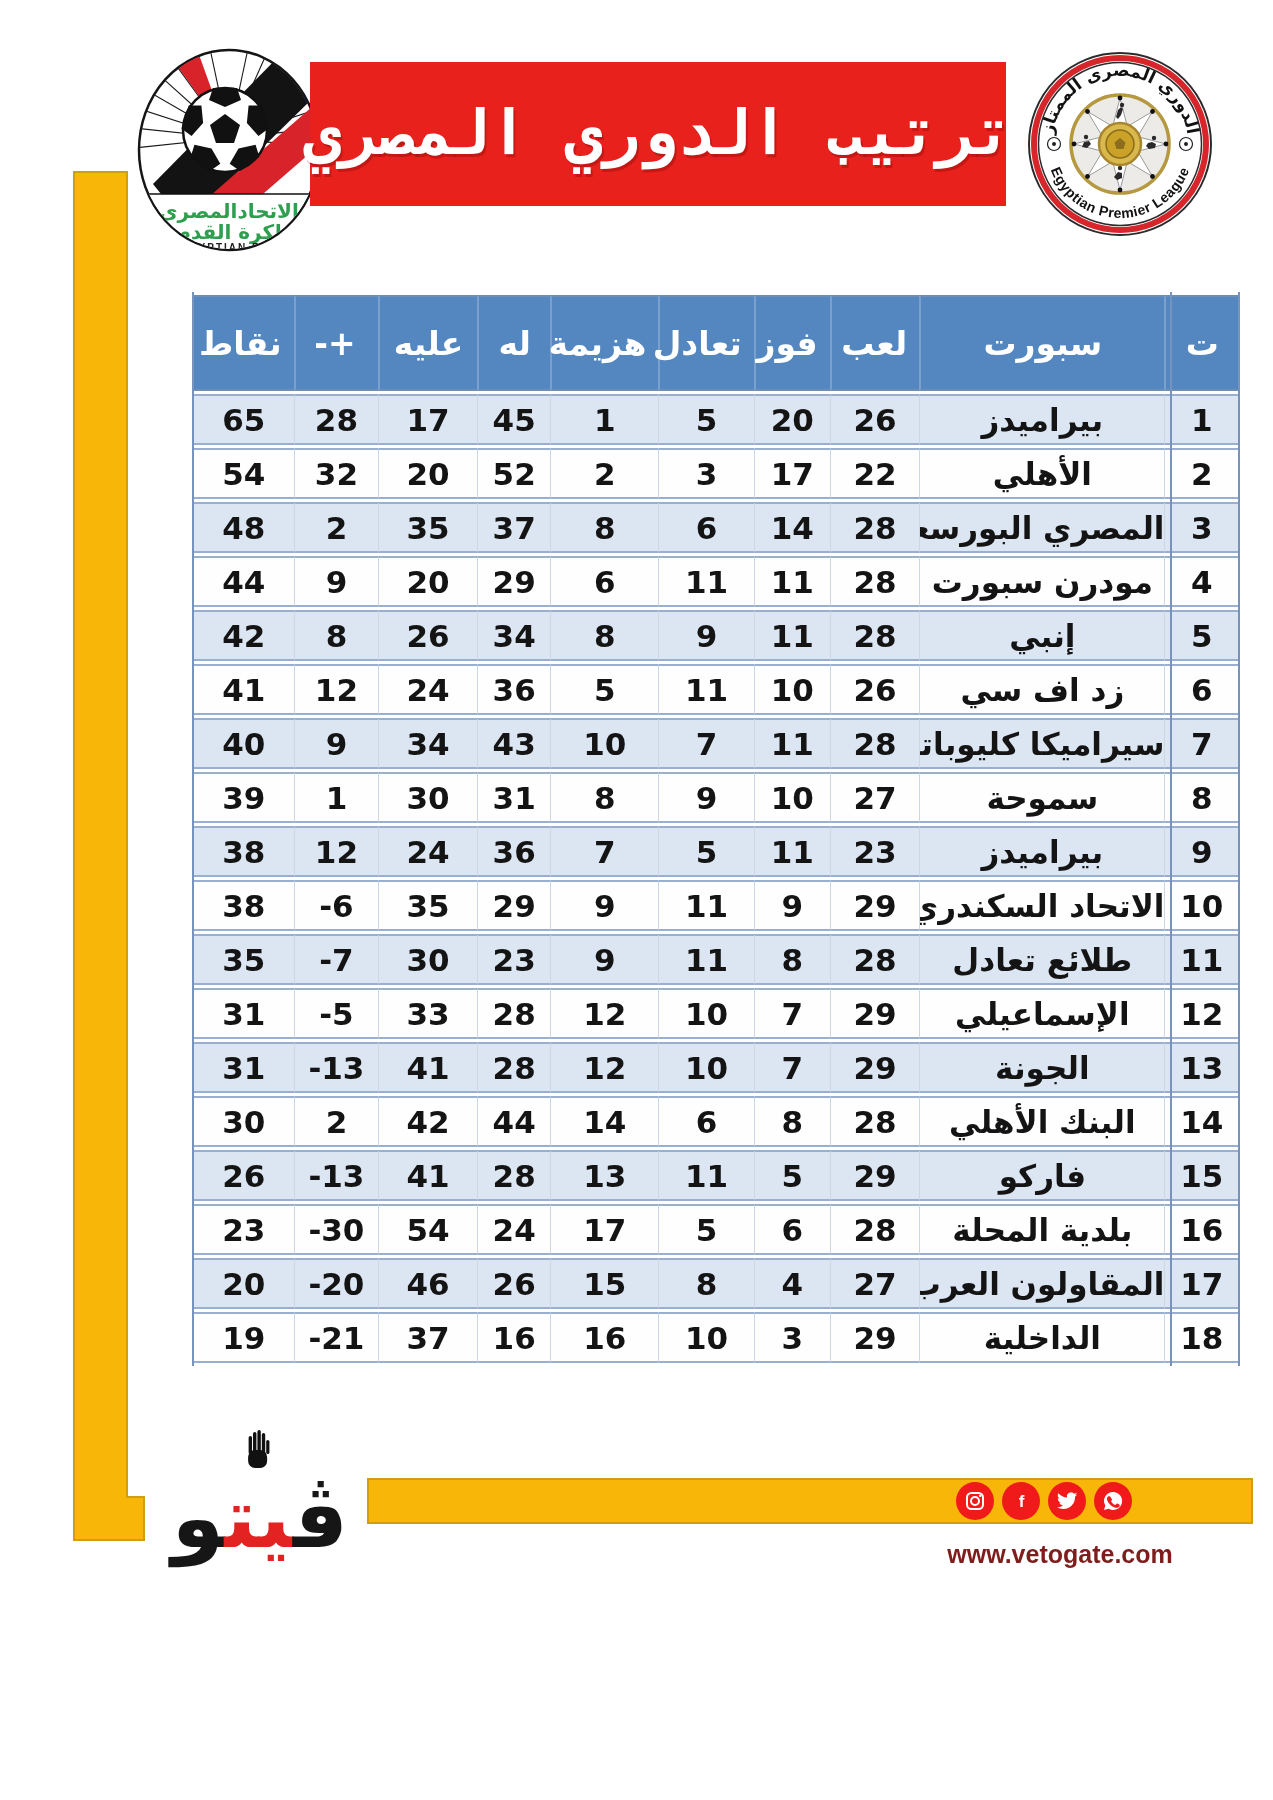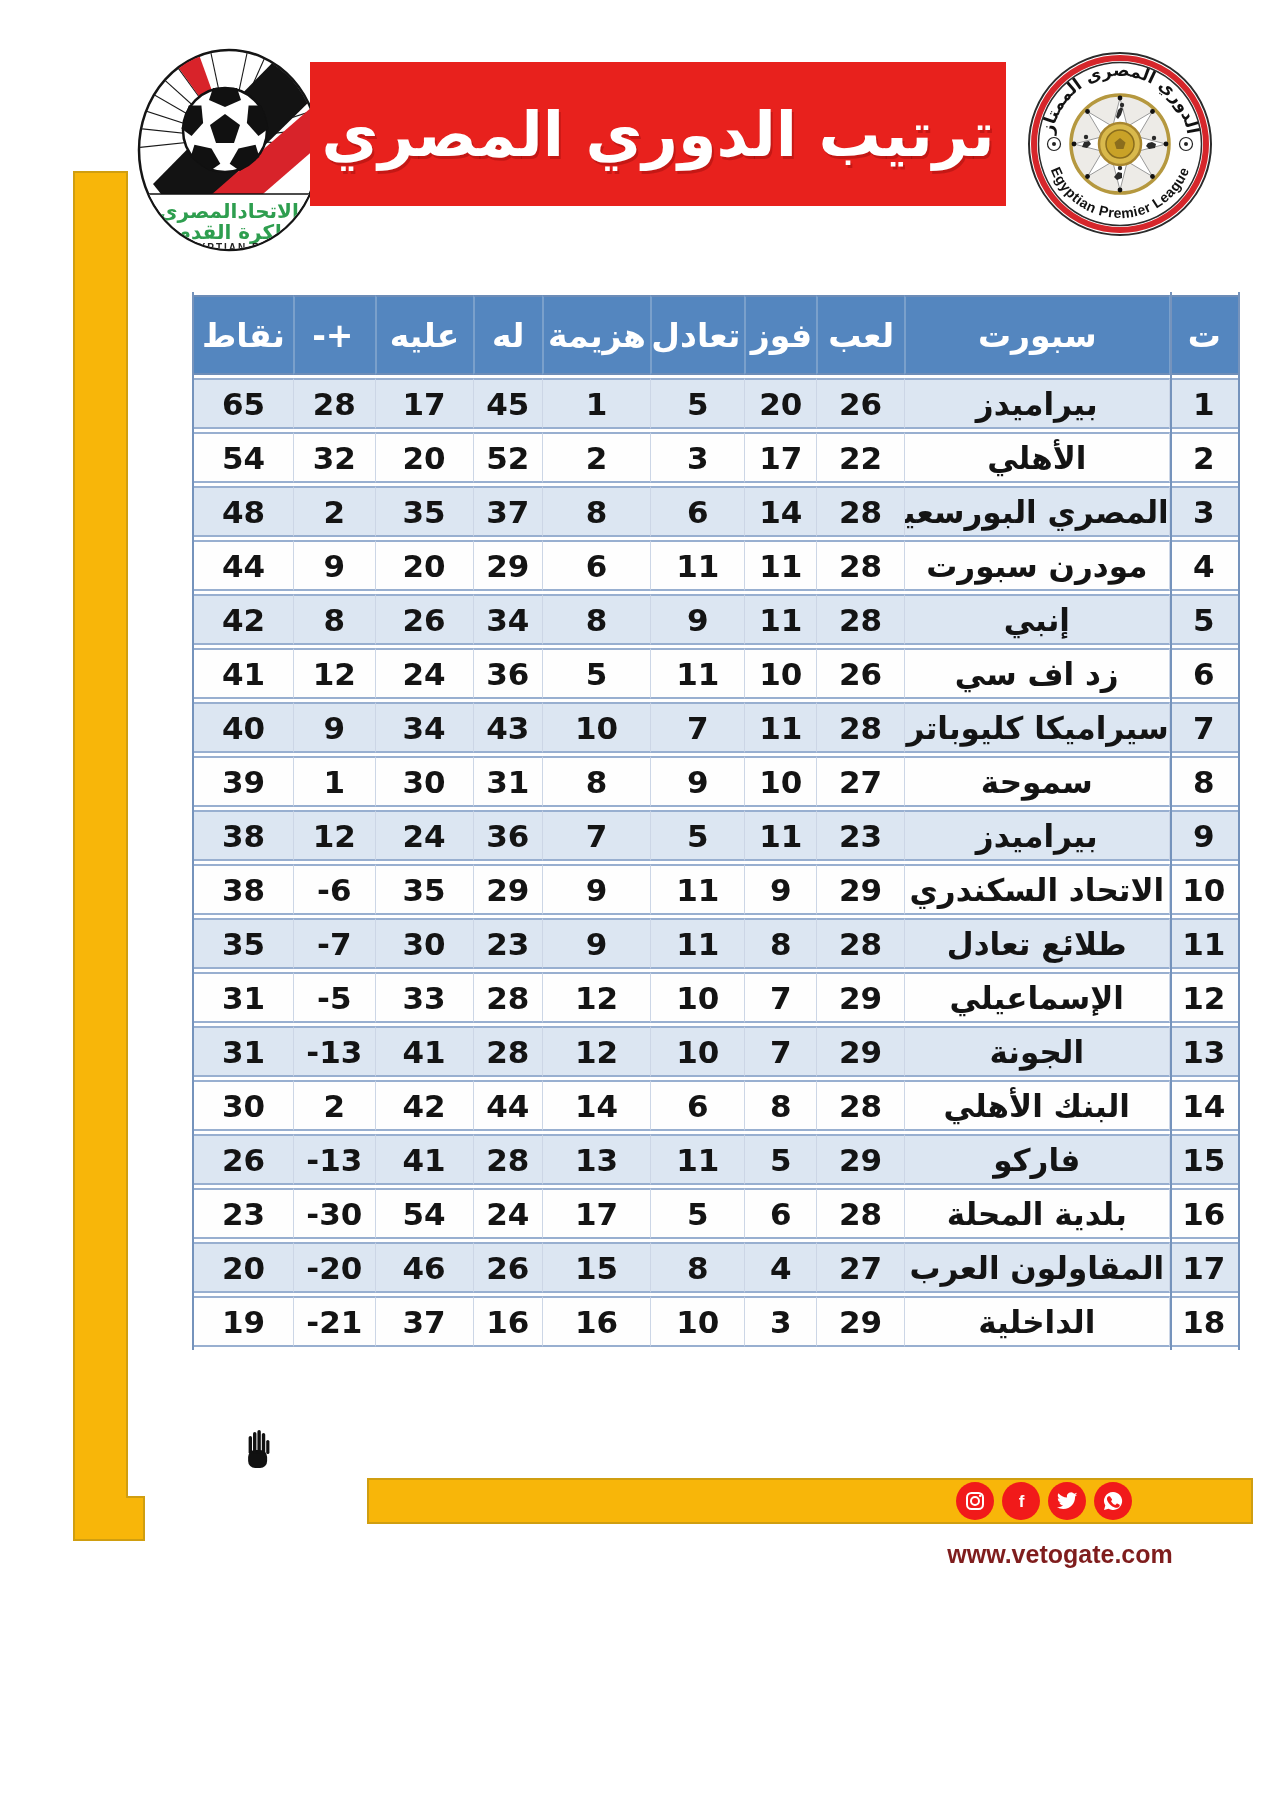--- a/index.html
+++ b/index.html
@@ -6,34 +6,34 @@
   .canvas{position:relative;width:1273px;height:1800px;background:#fff;overflow:hidden;
           font-family:"DejaVu Sans",sans-serif;outline:1px solid #e2e2e2;}
 
   
   .yellow-l{position:absolute;left:70px;top:168px;width:160px;height:1380px;}
   .yellow-hbar{position:absolute;left:367px;top:1478px;width:886px;height:46px;
                background:#f8b609;border:2px solid #d09e10;box-sizing:border-box;}
 
   
   .banner{position:absolute;left:310px;top:62px;width:696px;height:144px;background:#e8211d;
-          display:flex;align-items:center;justify-content:center;}
+          display:flex;align-items:center;justify-content:center;font-family:Liberation Mono, monospace;}
   .banner-title{color:#fff;font-weight:bold;font-size:62px;letter-spacing:1px;
                 text-shadow:2px 3px 0 rgba(130,10,10,.35);white-space:nowrap;direction:rtl;}
   .efa-logo{position:absolute;left:133px;top:46px;}
   .epl-logo{position:absolute;left:1026px;top:50px;}
 
   
   .league-table{position:absolute;left:192px;top:292px;width:1048px;
                 border-left:2px solid #7593bc;border-right:2px solid #7593bc;box-sizing:border-box;}
   .rank-sep{position:absolute;top:0;bottom:0;right:6.3%;width:2px;background:#7593bc;}
   table.standings{width:100%;border-collapse:separate;border-spacing:0 3px;direction:rtl;
                   table-layout:fixed;}
   table.standings th{background:#5486bf;color:#fff;font-weight:bold;font-size:33px;height:68px;
-                     border-top:2px solid #6d8db8;border-bottom:2px solid #6d8db8;padding:4px;}
+                     border-top:2px solid #6d8db8;border-bottom:2px solid #6d8db8;padding:12px;}
   table.standings td{font-weight:bold;font-size:31px;color:#141414;height:47px;text-align:center;
                      border-top:2px solid #98afd0;border-bottom:2px solid #98afd0;padding:0;
                      overflow:hidden;white-space:nowrap;}
   table.standings th:not(:last-child){border-left:2px solid #7aa0cb;}
   table.standings td:not(:last-child){border-left:1px solid #ccd6e6;}
   tr.band td{background:#dce6f2;}
   tr.plain td{background:#fefefe;}
   .num,.col-diff{direction:ltr;}
   .col-rank{width:6.3%;}  .col-team{width:26.8%;font-size:30px;}
   .col-played{width:8.2%;} .col-won{width:6.6%;text-align:center;} .col-drawn{width:8.9%;}
@@ -440,20 +440,23 @@
 
   <div class="veto">
     <svg class="veto-hand" width="36" height="44" viewBox="0 0 36 44">
       <rect x="9" y="22" width="19" height="18" rx="7" fill="#111"></rect>
       <rect x="9.5" y="8" width="3.4" height="18" rx="1.7" fill="#111"></rect>
       <rect x="13.9" y="4" width="3.4" height="22" rx="1.7" fill="#111"></rect>
       <rect x="18.3" y="2" width="3.4" height="24" rx="1.7" fill="#111"></rect>
       <rect x="22.7" y="5" width="3.4" height="21" rx="1.7" fill="#111"></rect>
       <rect x="27.1" y="12" width="3.2" height="14" rx="1.6" fill="#111"></rect>
     </svg>
+    <div class="veto-word">
+      <span>ڤ</span><span class="red">يت</span><span>و</span>
+    </div>
   </div>
 
   <div class="social-row">
     <div class="social-icon">
       <svg width="22" height="22" viewBox="0 0 22 22">
         <rect x="3" y="3" width="16" height="16" rx="4.5" fill="none" stroke="#fff" stroke-width="2"></rect>
         <circle cx="11" cy="11" r="4" fill="none" stroke="#fff" stroke-width="2"></circle>
         <circle cx="16.2" cy="5.8" r="1.3" fill="#fff"></circle>
       </svg>
     </div>

